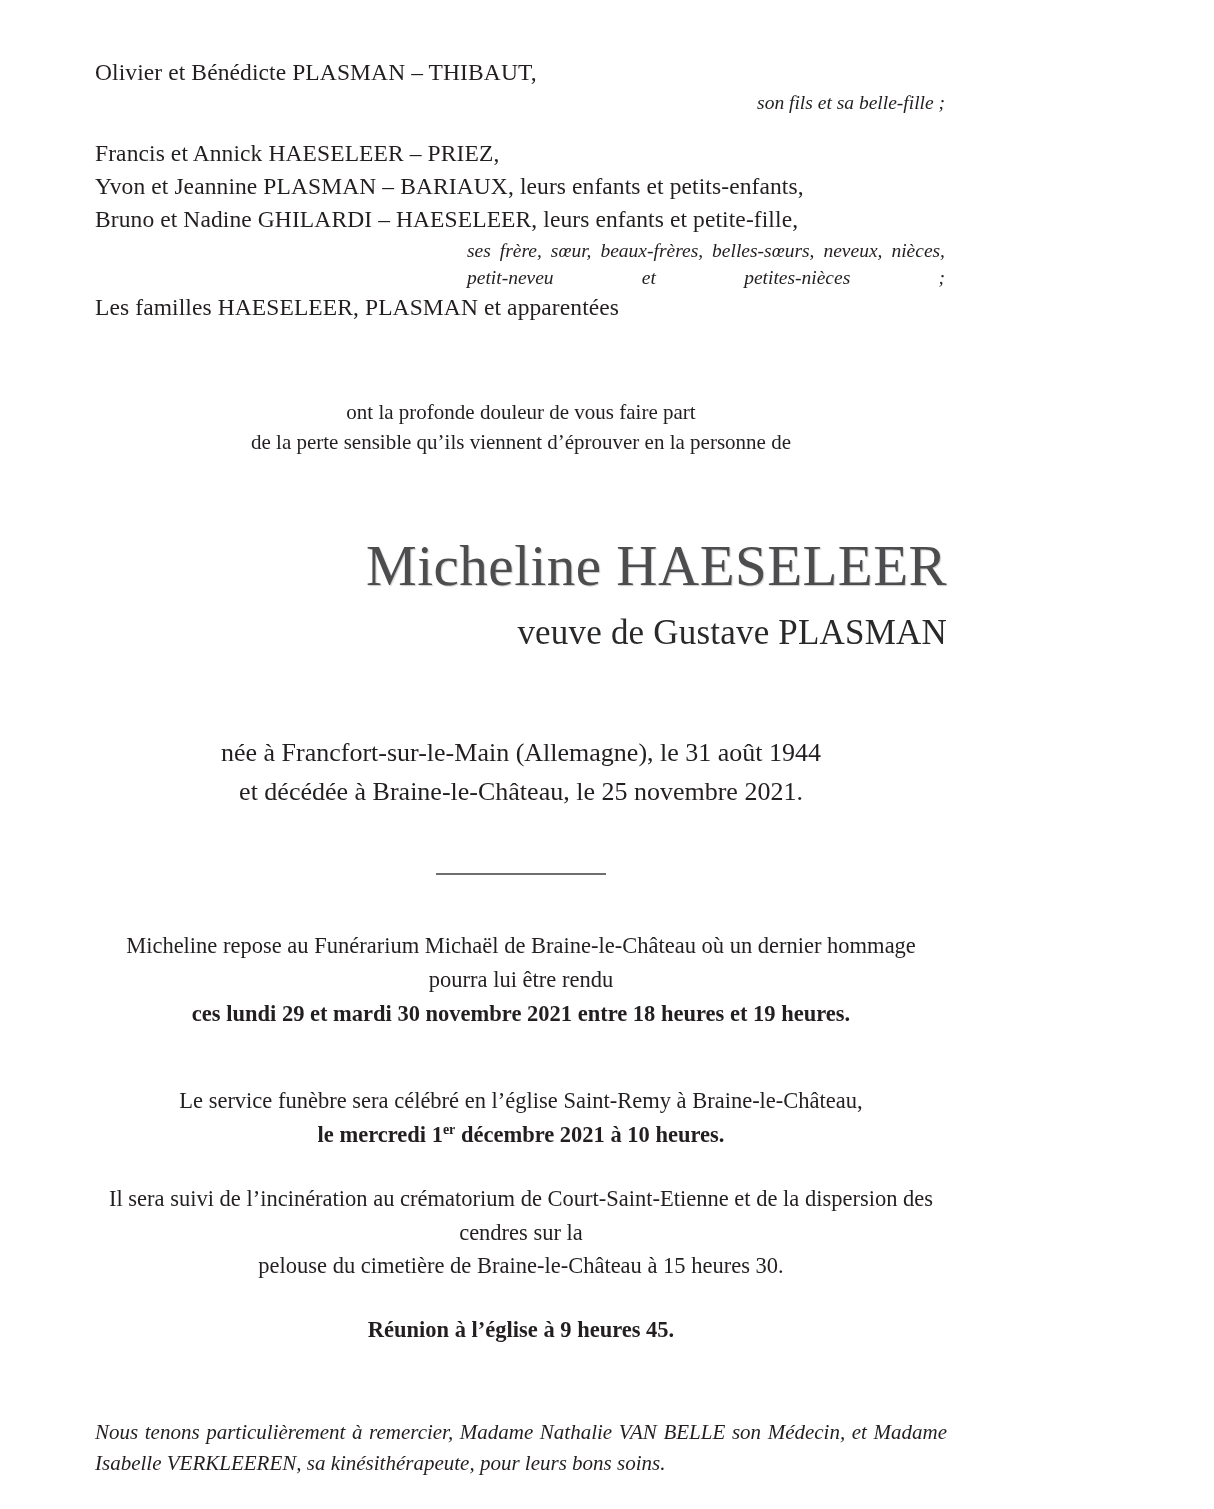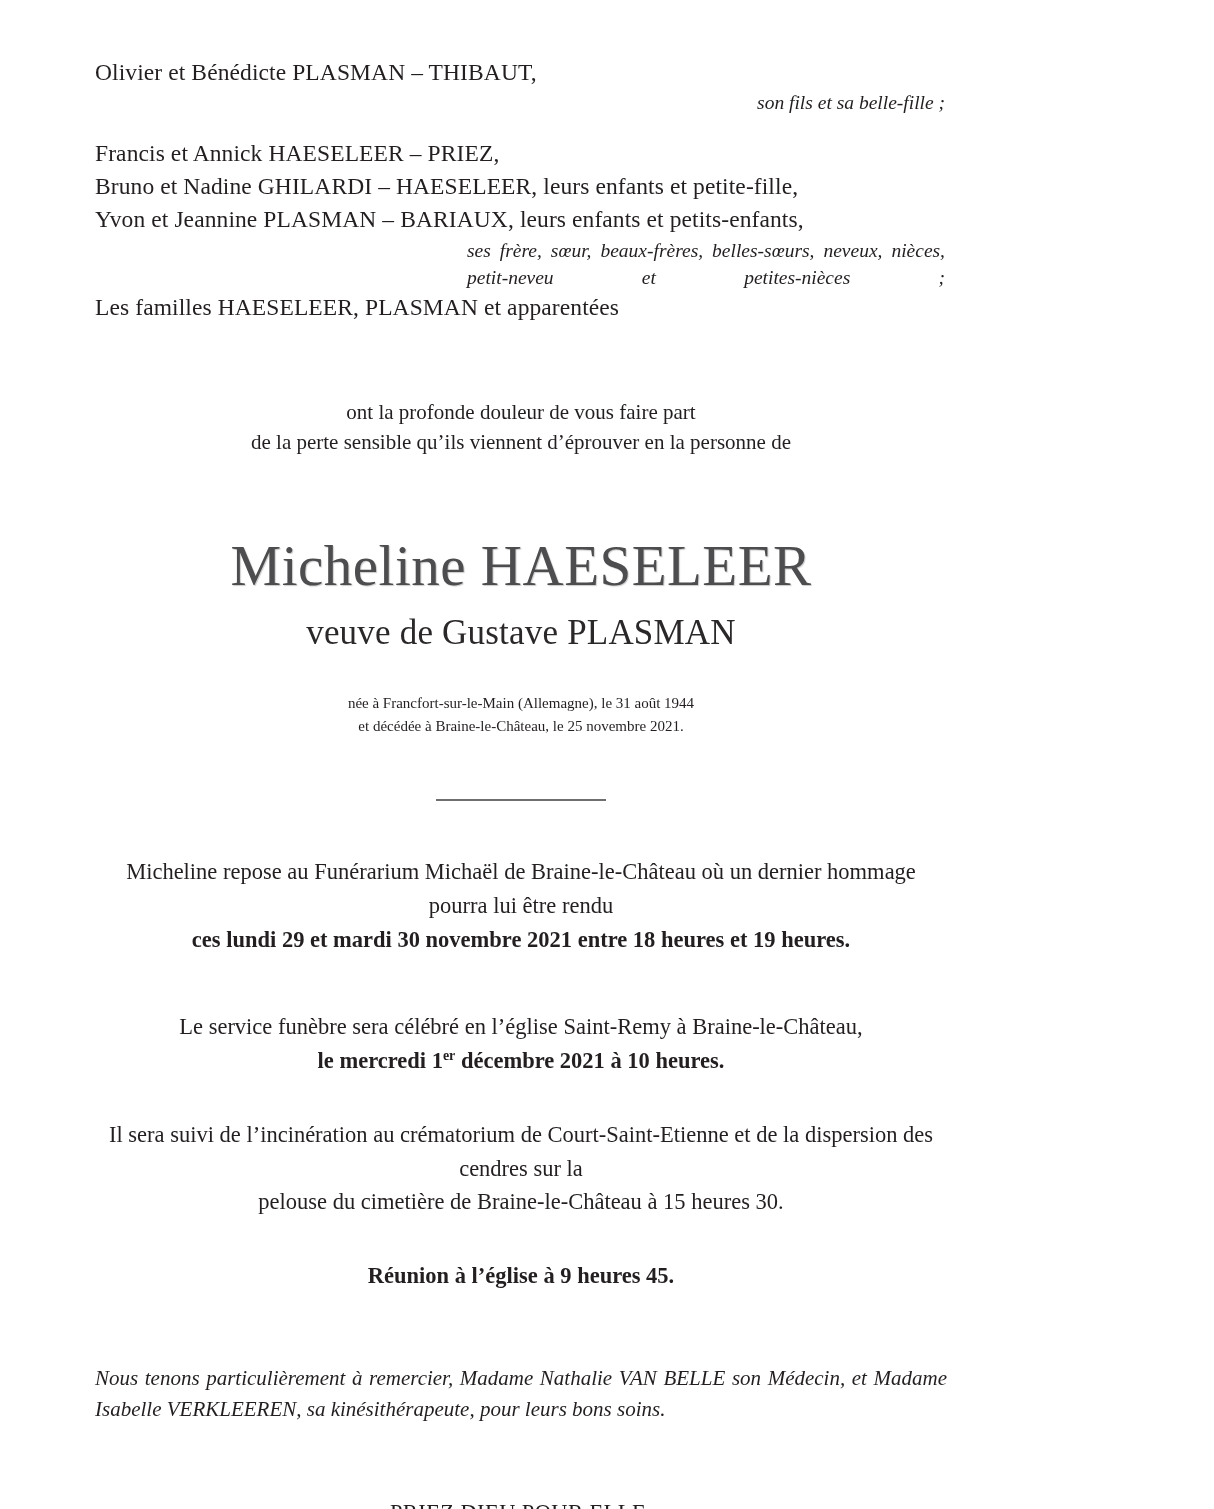--- a/index.html
+++ b/index.html
@@ -54,63 +54,63 @@
   .announce {
     margin-top: 72px;
     text-align: center;
     font-size: 21px;
     line-height: 1.46;
   }
 
   
   .name-wrap {
     margin-top: 78px;
-    text-align: center;
+    text-align: right;
   }
   .deceased-name {
     font-size: 57px;
     line-height: 1.05;
     letter-spacing: .5px;
     color: #4d4d4f;
     text-shadow: 1px 1px 1px rgba(160,160,160,.55);
     font-weight: 400;
   }
   .spouse {
     margin-top: 17px;
     font-size: 35px;
     line-height: 1.15;
     color: #2b2829;
     letter-spacing: .2px;
   }
 
   
   .birthdeath {
-    margin-top: 39px;
+    margin-top: 80px;
     text-align: center;
-    font-size: 15px;
+    font-size: 26px;
     line-height: 1.5;
   }
 
   
   .divider {
     margin: 62px auto 0 auto;
     width: 170px;
     border-top: 2px solid #6f6f6f;
     height: 0;
   }
 
   
   .para {
     margin-top: 54px;
     text-align: center;
     font-size: 22.5px;
     line-height: 1.5;
   }
   .para.tight {
-    margin-top: 40px;
+    margin-top: 30px;
   }
   .para strong {
     font-weight: 700;
   }
   .para sup {
     font-size: 0.62em;
     vertical-align: super;
     line-height: 0;
   }
 
@@ -137,22 +137,22 @@
 
 <div class="page">
 
   <div class="family-block">
     <div class="fam-line">Olivier et Bénédicte PLASMAN – THIBAUT,</div>
     <div class="qualifier right">son fils et sa belle-fille ;</div>
 
     <div class="fam-gap"></div>
 
     <div class="fam-line">Francis et Annick HAESELEER – PRIEZ,</div>
+    <div class="fam-line">Yvon et Jeannine PLASMAN – BARIAUX, leurs enfants et petits-enfants,</div>
     <div class="fam-line">Bruno et Nadine GHILARDI – HAESELEER, leurs enfants et petite-fille,</div>
-    <div class="fam-line">Yvon et Jeannine PLASMAN – BARIAUX, leurs enfants et petits-enfants,</div>
     <div class="qualifier indent">ses frère, sœur, beaux-frères, belles-sœurs, neveux, nièces, petit-neveu et petites-nièces ;</div>
     <div class="fam-line">Les familles HAESELEER, PLASMAN et apparentées</div>
   </div>
 
   <div class="announce">
     <div>ont la profonde douleur de vous faire part</div>
     <div>de la perte sensible qu’ils viennent d’éprouver en la personne de</div>
   </div>
 
   <div class="name-wrap">

